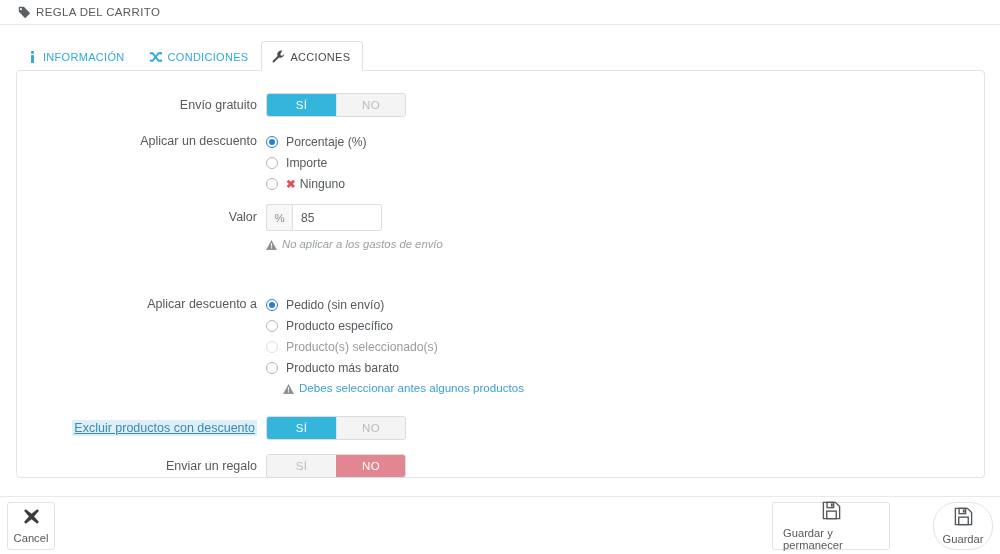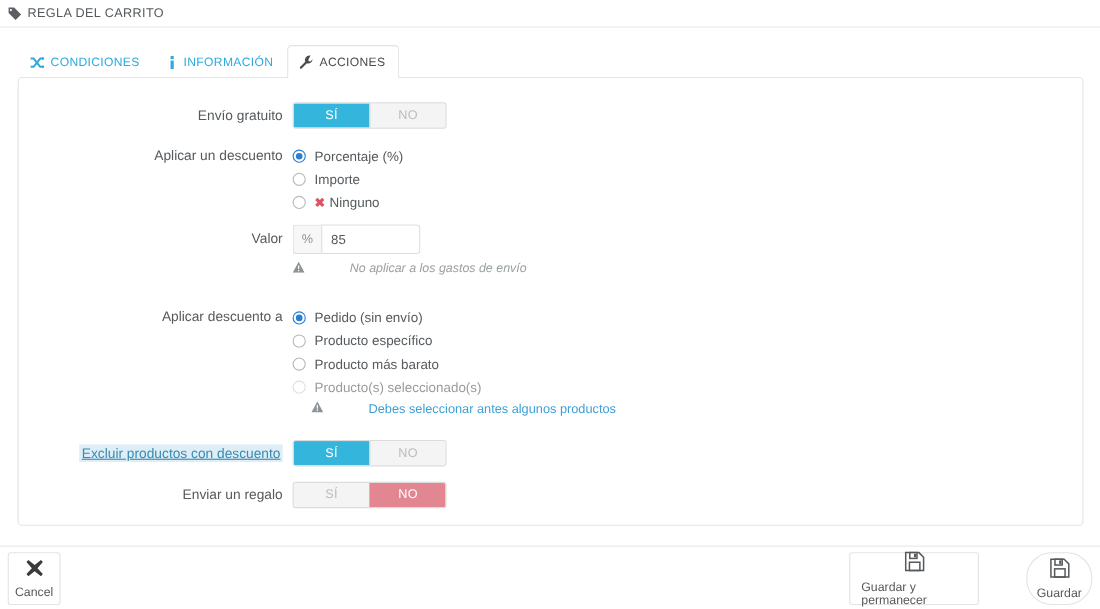--- a/index.html
+++ b/index.html
@@ -10,21 +10,21 @@
     font-family: "Liberation Sans", sans-serif;
     -webkit-font-smoothing: antialiased;
   }
   body { position: relative; overflow: hidden; }
 
   
   .breadcrumb {
     position: absolute; left: 0; top: 0;
     width: 1000px; height: 25px;
     display: flex; align-items: center;
-    padding-left: 6px;
+    padding-left: 17px;
     background: #ffffff;
     border-bottom: 1px solid #e8e8e8;
   }
   .breadcrumb .bc-icon {
     width: 14px; height: 14px;
     margin-right: 5px;
     display: inline-flex; align-items: center; justify-content: center;
     color: #6b6b6b;
   }
   .breadcrumb .bc-text {
@@ -203,26 +203,25 @@
     font-family: "Liberation Sans", sans-serif;
     font-size: 12px;
     color: #55595c;
     padding: 0 8px;
     background: #ffffff;
     outline: none;
   }
 
   
   .hint {
-    display: flex; align-items: flex-start;
+    display: flex; align-items: flex-end;
     font-size: 11.3px;
     font-style: italic;
     color: #9ba0a4;
     margin-top: 7px;
-    gap: 36px;
   }
   .hint .warn { margin-right: 5px; display: inline-flex; }
   .hint.link {
     font-style: normal;
     color: #3d9fd6;
     margin-top: 3px;
     margin-left: 17px;
     font-size: 11.6px;
   }
 
@@ -264,40 +263,40 @@
       <path d="M1 1h6.2L15 8.8 8.8 15 1 7.2V1zm2.6 1.6a1.25 1.25 0 100 2.5 1.25 1.25 0 000-2.5z"></path>
     </svg>
   </span>
   <span class="bc-text">REGLA DEL CARRITO</span>
 </div>
 
 <div class="tabs">
 
   <div class="tab">
     <span class="t-ico">
+      <svg width="11" height="12" viewBox="0 0 10 14" fill="#2eaadc">
+        <rect x="3.3" y="0" width="3.4" height="3.2" rx=".6"></rect>
+        <rect x="3.3" y="4.6" width="3.4" height="9.4" rx=".6"></rect>
+      </svg>
+    </span>
+    <span>INFORMACIÓN</span>
+  </div>
+
+  <div class="tab">
+    <span class="t-ico">
       <svg width="14" height="12" viewBox="0 0 16 14" fill="none" stroke="#2eaadc" stroke-width="2.1">
         <path d="M0.8 2.6h3.2L11 11.4h4"></path>
         <path d="M0.8 11.4h3.2L11 2.6h4"></path>
         <path d="M13.2 0.8l2.2 1.8-2.2 1.8" fill="#2eaadc" stroke="none"></path>
         <path d="M13.2 9.6l2.2 1.8-2.2 1.8" fill="#2eaadc" stroke="none"></path>
       </svg>
     </span>
     <span>CONDICIONES</span>
   </div>
 
-  <div class="tab">
-    <span class="t-ico">
-      <svg width="11" height="12" viewBox="0 0 10 14" fill="#2eaadc">
-        <rect x="3.3" y="0" width="3.4" height="3.2" rx=".6"></rect>
-        <rect x="3.3" y="4.6" width="3.4" height="9.4" rx=".6"></rect>
-      </svg>
-    </span>
-    <span>INFORMACIÓN</span>
-  </div>
-
   <div class="tab active">
     <span class="t-ico">
       <svg width="13" height="13" viewBox="0 0 16 16" fill="#4a4a4a">
         <path d="M11.4.6a5 5 0 00-4.6 6.9L.9 13.4a1.3 1.3 0 001.8 1.8l5.9-5.9A5 5 0 0015 4.8l-2.4 2.4-2-.3-.3-2L12.7.5a5 5 0 00-1.3.1z"></path>
       </svg>
     </span>
     <span>ACCIONES</span>
   </div>
 
 </div>
@@ -327,21 +326,21 @@
           <span>Importe</span>
         </div>
         <div class="radio-line">
           <span class="rdo"></span>
           <span class="x-mark">✖</span>
           <span>Ninguno</span>
         </div>
       </div>
     </div>
 
-    <div class="row" style="margin-bottom:28px;">
+    <div class="row" style="margin-bottom:44px;">
       <div class="lbl" style="line-height:27px;">Valor</div>
       <div class="ctrl">
         <div class="input-group">
           <span class="addon">%</span>
           <input class="txt" type="text" value="85" style="">
         </div>
         <div class="hint">
           <span class="warn">
             <svg width="11" height="10" viewBox="0 0 12 11" fill="#8e9397">
               <path d="M6 0L12 11H0L6 0z"></path>
@@ -357,27 +356,27 @@
       <div class="lbl" style="line-height:21px;">Aplicar descuento a</div>
       <div class="ctrl">
         <div class="radio-line">
           <span class="rdo checked"></span>
           <span>Pedido (sin envío)</span>
         </div>
         <div class="radio-line">
           <span class="rdo"></span>
           <span>Producto específico</span>
         </div>
-        <div class="radio-line">
-          <span class="rdo"></span>
-          <span>Producto más barato</span>
-        </div>
         <div class="radio-line disabled">
           <span class="rdo dim"></span>
           <span>Producto(s) seleccionado(s)</span>
+        </div>
+        <div class="radio-line">
+          <span class="rdo"></span>
+          <span>Producto más barato</span>
         </div>
         <div class="hint link">
           <span class="warn">
             <svg width="11" height="10" viewBox="0 0 12 11" fill="#8e9397">
               <path d="M6 0L12 11H0L6 0z"></path>
               <path d="M5.4 3.6h1.2v3.6H5.4zM5.4 8.1h1.2v1.3H5.4z" fill="#ffffff"></path>
             </svg>
           </span>
           <span>Debes seleccionar antes algunos productos</span>
         </div>

